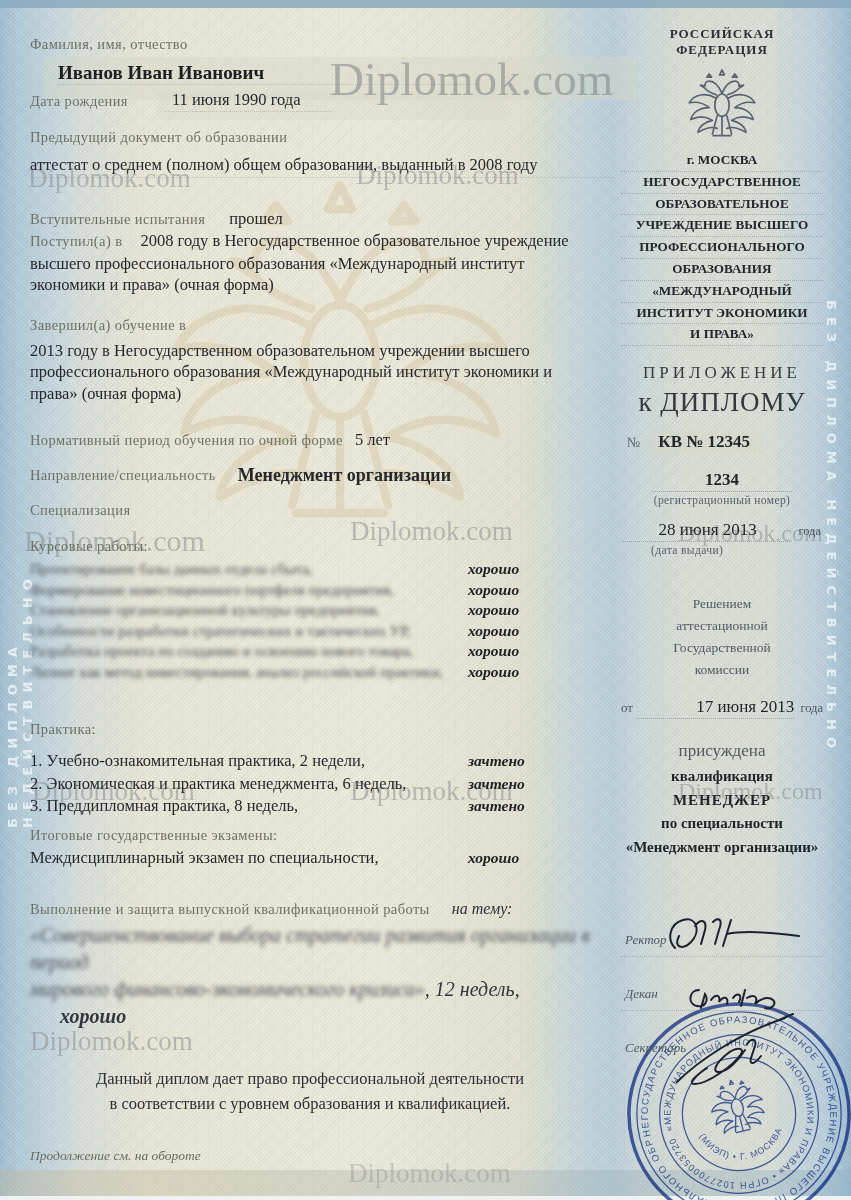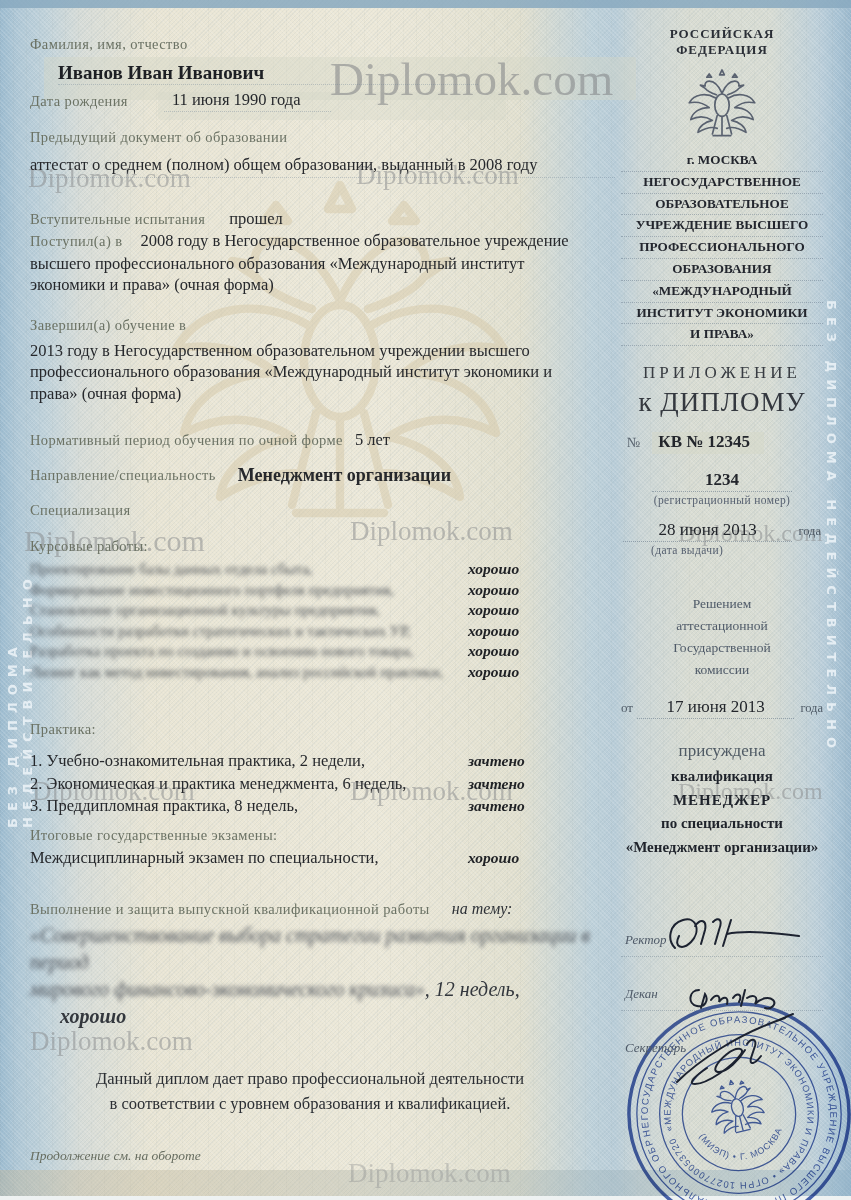--- a/index.html
+++ b/index.html
@@ -277,21 +277,21 @@
 
     <div class="decision">
       <div>Решением</div>
       <div>аттестационной</div>
       <div>Государственной</div>
       <div>комиссии</div>
     </div>
 
     <div class="fromrow">
       <span class="fromlbl">от</span>
-      <span class="dateval" style="text-align:center">17 июня 2013</span>
+      <span class="dateval" style="text-align:right">17 июня 2013</span>
       <span class="yearsuf">года</span>
     </div>
 
     <div class="award-lbl">присуждена</div>
     <div class="award-b" style="margin-top:4px">квалификация</div>
     <div class="award-b" style="letter-spacing:1px">МЕНЕДЖЕР</div>
     <div class="award-b">по специальности</div>
     <div class="award-b">«Менеджмент организации»</div>
 
     <div style="margin-top:48px">

